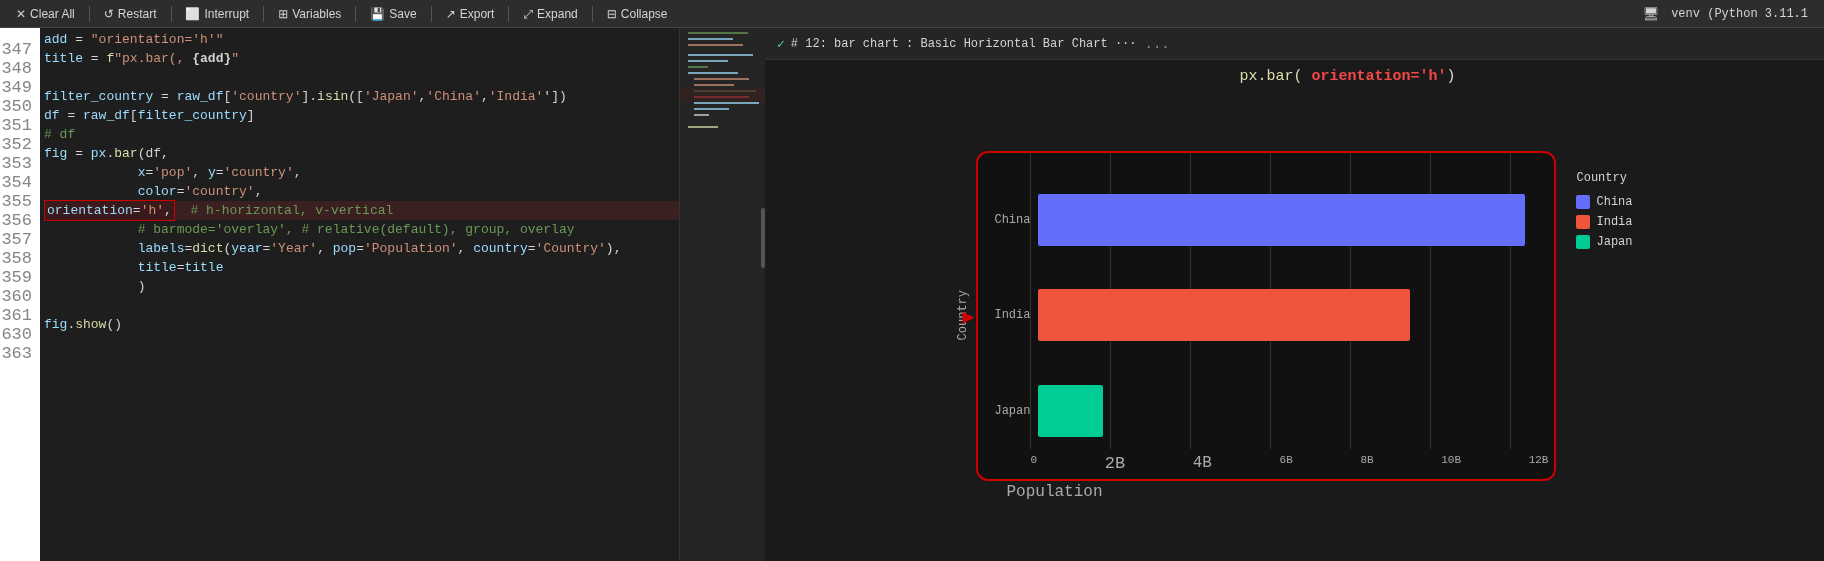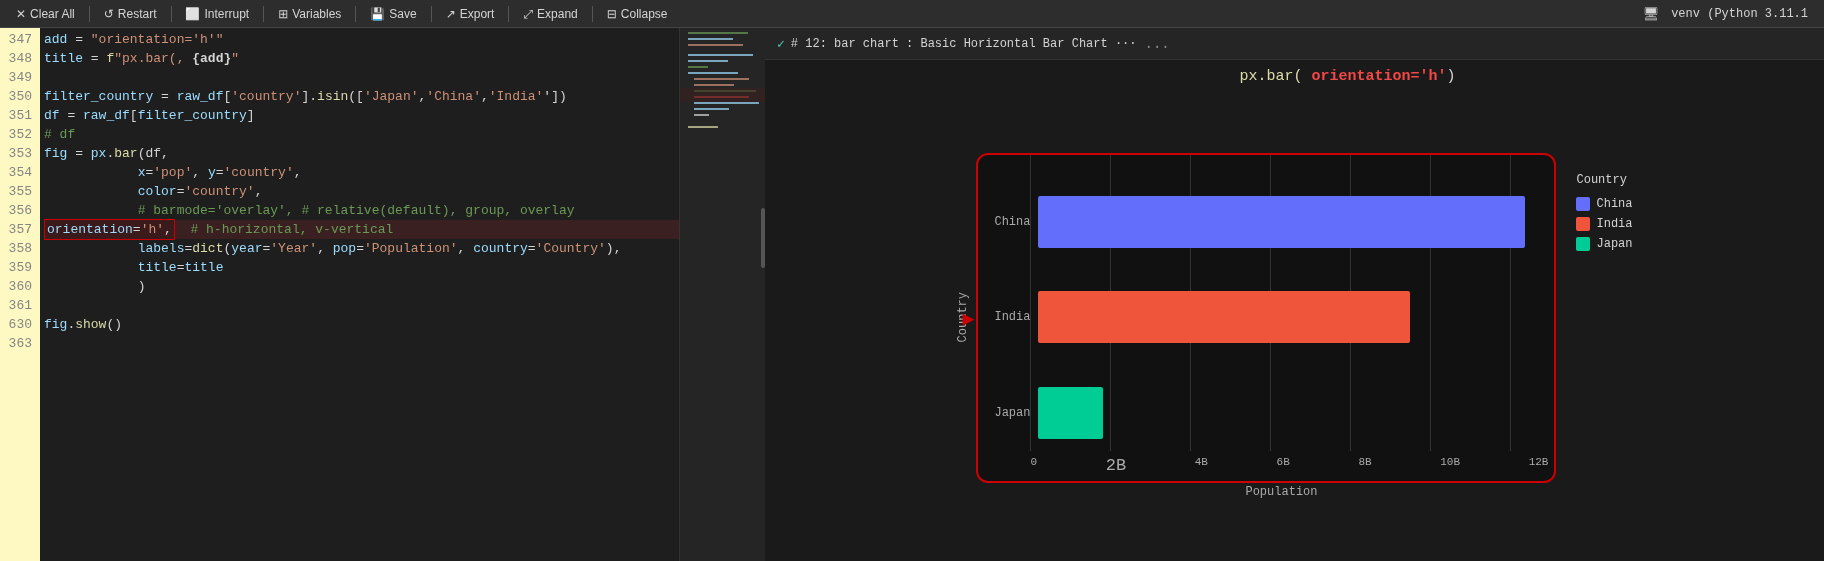--- a/index.html
+++ b/index.html
@@ -74,28 +74,28 @@
       border-right: 1px solid #333;
     }
     .code-lines {
       flex: 1;
       overflow: hidden;
       display: flex;
     }
     .line-numbers {
       width: 40px;
       flex-shrink: 0;
-      background: #fef9c3;
+      background: #ffffff;
       color: #858585;
       text-align: right;
       padding-right: 8px;
       user-select: none;
-      font-size: 13px;
+      font-size: 17px;
       line-height: 19px;
-      padding-top: 2px;
+      padding-top: 12px;
     }
     .code-content {
       flex: 1;
       overflow: hidden;
       padding-left: 4px;
       line-height: 19px;
       padding-top: 2px;
     }
     .code-line {
       height: 19px;
@@ -256,23 +256,22 @@
         to right,
         #333 0px,
         #333 1px,
         transparent 1px,
         transparent 80px
       );
       pointer-events: none;
     }
 
     .x-axis-label-text {
-      text-align: center;
       color: #aaa;
-      font-size: 12px;
+      font-size: 16px;
       margin-top: 2px;
       margin-left: 50px;
     }
 
     
     .legend {
       display: flex;
       flex-direction: column;
       gap: 6px;
       margin-left: 20px;
@@ -373,22 +372,22 @@
       <div class="code-content" id="code-content">
           <div class="code-line"><span style="color:#9cdcfe;">add</span><span style="color:#d4d4d4;"> = </span><span style="color:#ce9178;">"orientation='h'"</span></div>
           <div class="code-line"><span style="color:#9cdcfe;">title</span><span style="color:#d4d4d4;"> = </span><span style="color:#dcdcaa;">f</span><span style="color:#ce9178;">"px.bar(, </span><b style="color:red"><span style="color:#d4d4d4;">{add}</span></b><span style="color:#ce9178;">"</span></div>
           <div class="code-line"></div>
           <div class="code-line"><span style="color:#9cdcfe;">filter_country</span><span style="color:#d4d4d4;"> = </span><span style="color:#9cdcfe;">raw_df</span><span style="color:#d4d4d4;">[</span><span style="color:#ce9178;">'country'</span><span style="color:#d4d4d4;">].</span><span style="color:#dcdcaa;">isin</span><span style="color:#d4d4d4;">([</span><span style="color:#ce9178;">'Japan'</span><span style="color:#d4d4d4;">,</span><span style="color:#ce9178;">'China'</span><span style="color:#d4d4d4;">,</span><span style="color:#ce9178;">'India'</span><span style="color:#d4d4d4;">'])</span></div>
           <div class="code-line"><span style="color:#9cdcfe;">df</span><span style="color:#d4d4d4;"> = </span><span style="color:#9cdcfe;">raw_df</span><span style="color:#d4d4d4;">[</span><span style="color:#9cdcfe;">filter_country</span><span style="color:#d4d4d4;">]</span></div>
           <div class="code-line"><span style="color:#6a9955;"># df</span></div>
           <div class="code-line"><span style="color:#9cdcfe;">fig</span><span style="color:#d4d4d4;"> = </span><span style="color:#9cdcfe;">px</span><span style="color:#d4d4d4;">.</span><span style="color:#dcdcaa;">bar</span><span style="color:#d4d4d4;">(df,</span></div>
           <div class="code-line"><span style="color:#d4d4d4;">            </span><span style="color:#9cdcfe;">x</span><span style="color:#d4d4d4;">=</span><span style="color:#ce9178;">'pop'</span><span style="color:#d4d4d4;">, </span><span style="color:#9cdcfe;">y</span><span style="color:#d4d4d4;">=</span><span style="color:#ce9178;">'country'</span><span style="color:#d4d4d4;">,</span></div>
           <div class="code-line"><span style="color:#d4d4d4;">            </span><span style="color:#9cdcfe;">color</span><span style="color:#d4d4d4;">=</span><span style="color:#ce9178;">'country'</span><span style="color:#d4d4d4;">,</span></div>
+          <div class="code-line highlighted">            <span style="background:#3a1a1a;border:1px solid #cc0000;padding:0 2px;"><span style="color:#9cdcfe;">orientation</span><span style="color:#d4d4d4;">=</span><span style="color:#ce9178;">'h'</span><span style="color:#d4d4d4;">,</span></span><span style="color:#6a9955;">  # h-horizontal, v-vertical</span></div>
           <div class="code-line"><span style="color:#d4d4d4;">            </span><span style="color:#6a9955;"># barmode='overlay', # relative(default), group, overlay</span></div>
-          <div class="code-line highlighted">            <span style="background:#3a1a1a;border:1px solid #cc0000;padding:0 2px;"><span style="color:#9cdcfe;">orientation</span><span style="color:#d4d4d4;">=</span><span style="color:#ce9178;">'h'</span><span style="color:#d4d4d4;">,</span></span><span style="color:#6a9955;">  # h-horizontal, v-vertical</span></div>
           <div class="code-line"><span style="color:#d4d4d4;">            </span><span style="color:#9cdcfe;">labels</span><span style="color:#d4d4d4;">=</span><span style="color:#dcdcaa;">dict</span><span style="color:#d4d4d4;">(</span><span style="color:#9cdcfe;">year</span><span style="color:#d4d4d4;">=</span><span style="color:#ce9178;">'Year'</span><span style="color:#d4d4d4;">, </span><span style="color:#9cdcfe;">pop</span><span style="color:#d4d4d4;">=</span><span style="color:#ce9178;">'Population'</span><span style="color:#d4d4d4;">, </span><span style="color:#9cdcfe;">country</span><span style="color:#d4d4d4;">=</span><span style="color:#ce9178;">'Country'</span><span style="color:#d4d4d4;">),</span></div>
           <div class="code-line"><span style="color:#d4d4d4;">            </span><span style="color:#9cdcfe;">title</span><span style="color:#d4d4d4;">=</span><span style="color:#9cdcfe;">title</span></div>
           <div class="code-line"><span style="color:#d4d4d4;">            </span><span style="color:#d4d4d4;">)</span></div>
           <div class="code-line"></div>
           <div class="code-line"><span style="color:#9cdcfe;">fig</span><span style="color:#d4d4d4;">.</span><span style="color:#dcdcaa;">show</span><span style="color:#d4d4d4;">()</span></div>
         </div>
     </div>
   </div>
 
   <div class="minimap">
@@ -463,21 +462,21 @@
                     <div class="bar-track">
                       <div class="bar bar-japan" style="width:13%"></div>
                     </div>
                   </div>
 
                 </div>
 
                 <div style="position:absolute; bottom:6px; left:52px; right:6px; display:flex; justify-content:space-between;">
                   <span style="color:#aaa;font-size:11px;">0</span>
                   <span style="color:#aaa;font-size:17px;">2B</span>
-                  <span style="color:#aaa;font-size:11px;text-align:center;">4B</span>
+                  <span style="color:#aaa;font-size:16px;text-align:center;">4B</span>
                   <span style="color:#aaa;font-size:11px;">6B</span>
                   <span style="color:#aaa;font-size:11px;">8B</span>
                   <span style="color:#aaa;font-size:11px;">10B</span>
                   <span style="color:#aaa;font-size:11px;">12B</span>
                 </div>
               </div>
             </div>
           </div>
 
           <div class="x-axis-label-text">Population</div>

